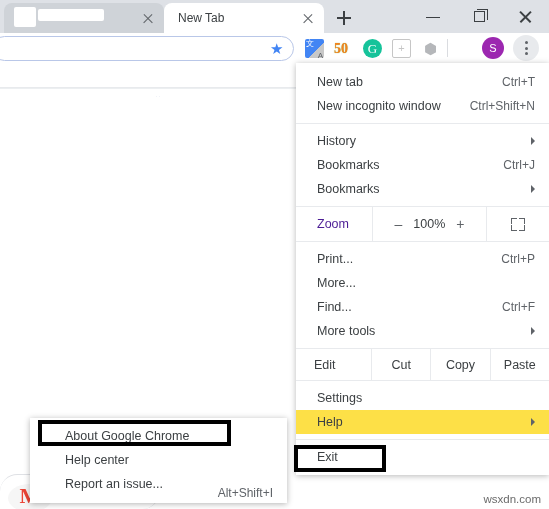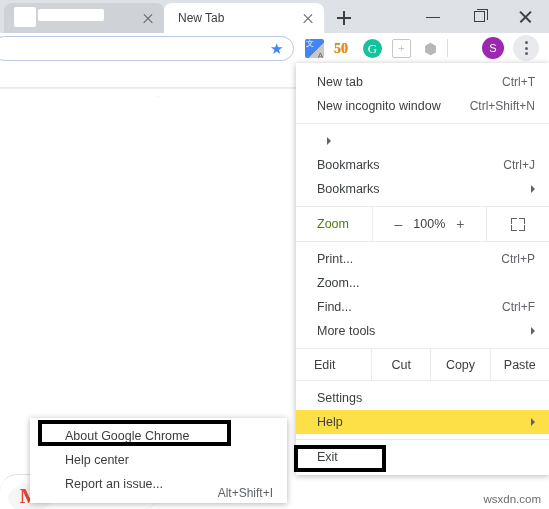--- a/index.html
+++ b/index.html
@@ -362,21 +362,21 @@
     align-items: stretch;
     height: 34px;
     border-top: 1px solid #e8eaed;
     border-bottom: 1px solid #e8eaed;
     margin: 5px 0;
   }
   .zoomrow .zlabel {
     width: 76px;
     display: flex; align-items: center;
     padding-left: 21px;
-    font-size: 12.5px; color: #4d7c0f;
+    font-size: 12.5px; color: #4c1d95;
     box-sizing: border-box;
   }
   .zoomrow .zctrl {
     flex: 1;
     display: flex; align-items: center; justify-content: center;
     border-left: 1px solid #e8eaed;
     border-right: 1px solid #e8eaed;
     gap: 11px;
     font-size: 12.5px;
     color: #3c4043;
@@ -539,20 +539,21 @@
       <span class="accel">Ctrl+T</span>
     </div>
     <div class="mi">
       <span class="label">New incognito window</span>
       <span class="accel">Ctrl+Shift+N</span>
     </div>
 
     <div class="msep"></div>
 
     <div class="mi">
+      <span class="label">History</span>
       <span class="arrow"></span>
     </div>
     <div class="mi">
       <span class="label">Bookmarks</span>
       <span class="accel">Ctrl+J</span>
     </div>
     <div class="mi">
       <span class="label">Bookmarks</span>
       <span class="arrow"></span>
     </div>
@@ -572,21 +573,21 @@
             <span></span>
         </div>
       </div>
     </div>
 
     <div class="mi">
       <span class="label">Print...</span>
       <span class="accel">Ctrl+P</span>
     </div>
     <div class="mi">
-      <span class="label">Zoom...</span>
+      <span class="label">More...</span>
       <span class="accel"></span>
     </div>
     <div class="mi">
       <span class="label">Find...</span>
       <span class="accel">Ctrl+F</span>
     </div>
     <div class="mi">
       <span class="label">More tools</span>
       <span class="arrow"></span>
     </div>

